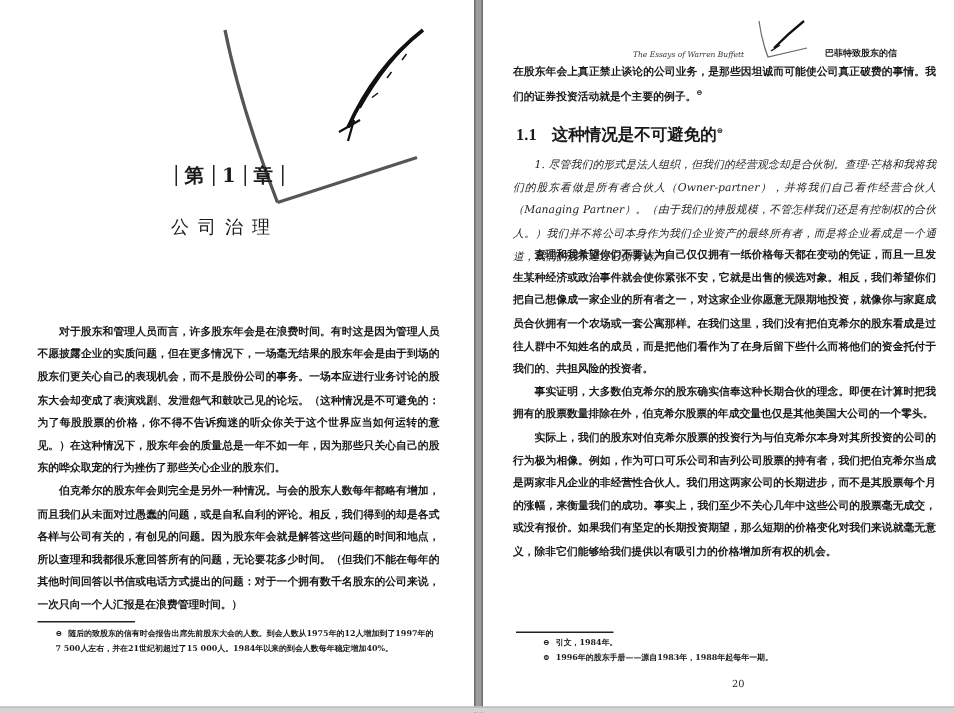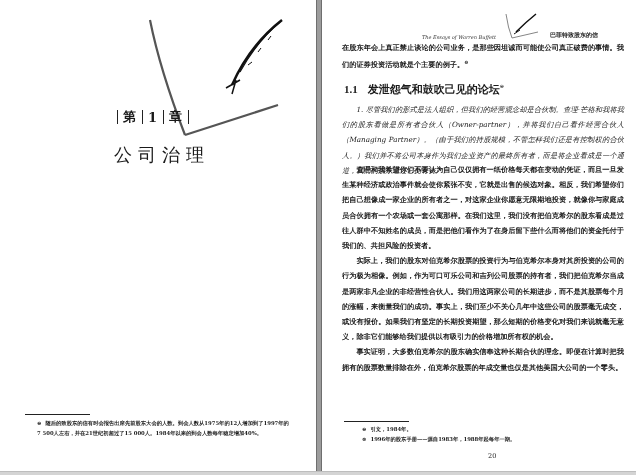--- a/index.html
+++ b/index.html
@@ -9,21 +9,21 @@
   .page-left { left:0; width:316px; }
   .page-right { left:322px; width:314px; }
   .divider { position:absolute; left:316px; top:0; width:6px; height:475px; background:#9c9c9c;
              border-left:1px solid #6e6e6e; border-right:1px solid #6e6e6e; box-sizing:border-box; }
   .bottom-strip { position:absolute; left:0; top:471px; width:636px; height:4px; background:#d4d4d4; border-top:1px solid #bdbdbd; box-sizing:border-box; }
 
   
   .chapter-art { position:absolute; left:140px; top:10px; width:150px; height:130px; }
   .chapter-heading { position:absolute; left:112px; top:108px; font-size:13px; font-weight:bold; letter-spacing:1px; display:flex; align-items:center; }
   .chapter-heading .bar { display:inline-block; width:1px; height:14px; background:#222; margin:0 5px; }
-  .chapter-title { position:absolute; left:114px; top:143px; font-size:18px; letter-spacing:6px; font-family:"DejaVu Sans", sans-serif; font-weight:normal; }
+  .chapter-title { position:absolute; left:114px; top:143px; font-size:12px; letter-spacing:6px; font-family:"DejaVu Sans", sans-serif; font-weight:normal; }
 
   .body-text { position:absolute; font-size:7.2px; line-height:15.2px; text-align:justify; font-weight:bold; }
   .body-text p { margin:0; text-indent:2em; }
   .left-body { left:25px; top:213px; width:268px; }
   .footrule { position:absolute; height:1px; background:#222; width:65px; }
   .footnote { position:absolute; font-size:5.3px; line-height:10px; font-weight:bold; }
   .left-footnote { left:37px; top:418px; width:255px; }
   .fn-mark { display:inline-block; margin-right:4px; }
 
   
@@ -60,20 +60,22 @@
     <span class="bar"></span>
     <span>1</span>
     <span class="bar"></span>
     <span>章</span>
     <span class="bar"></span>
   </div>
 
   <div class="chapter-title">公司治理</div>
 
   <div class="body-text left-body">
+    <p>对于股东和管理人员而言，许多股东年会是在浪费时间。有时这是因为管理人员不愿披露企业的实质问题，但在更多情况下，一场毫无结果的股东年会是由于到场的股东们更关心自己的表现机会，而不是股份公司的事务。一场本应进行业务讨论的股东大会却变成了表演戏剧、发泄怨气和鼓吹己见的论坛。（这种情况是不可避免的：为了每股股票的价格，你不得不告诉痴迷的听众你关于这个世界应当如何运转的意见。）在这种情况下，股东年会的质量总是一年不如一年，因为那些只关心自己的股东的哗众取宠的行为挫伤了那些关心企业的股东们。</p>
+    <p>伯克希尔的股东年会则完全是另外一种情况。与会的股东人数每年都略有增加，而且我们从未面对过愚蠢的问题，或是自私自利的评论。相反，我们得到的却是各式各样与公司有关的，有创见的问题。因为股东年会就是解答这些问题的时间和地点，所以查理和我都很乐意回答所有的问题，无论要花多少时间。（但我们不能在每年的其他时间回答以书信或电话方式提出的问题：对于一个拥有数千名股东的公司来说，一次只向一个人汇报是在浪费管理时间。）</p>
   </div>
 
   <div class="footrule" style="left:25px; top:414px;"></div>
   <div class="footnote left-footnote">
     <span class="fn-mark">⊖</span><span>随后的致股东的信有时会报告出席先前股东大会的人数。到会人数从1975年的12人增加到了1997年的7 500人左右，并在21世纪初超过了15 000人。1984年以来的到会人数每年稳定增加40%。</span>
   </div>
 </div>
 
 <div class="divider"></div>
 
@@ -86,31 +88,31 @@
       <path d="M12 22 L 18 18" stroke="#111" stroke-width="1" fill="none"></path>
     </svg>
     <span class="cn">巴菲特致股东的信</span>
   </div>
 
   <div class="body-text right-body-top">
     <p style="text-indent:0"><span>在股东年会上真正禁止谈论的公司业务，是那些因坦诚而可能使公司真正破费的事情。我们的证券投资活动就是个主要的例子。</span><sup>⊖</sup></p>
   </div>
 
   <div class="section-heading">
-    <span class="num">1.1</span><span>发泄怨气和鼓吹己见的论坛</span><sup>⊜</sup>
+    <span class="num">1.1</span><span>这种情况是不可避免的</span><sup>⊜</sup>
   </div>
 
   <div class="body-text right-body-1">
     <p>1. 尽管我们的形式是法人组织，但我们的经营观念却是合伙制。查理·芒格和我将我们的股东看做是所有者合伙人（Owner-partner），并将我们自己看作经营合伙人（Managing Partner）。（由于我们的持股规模，不管怎样我们还是有控制权的合伙人。）我们并不将公司本身作为我们企业资产的最终所有者，而是将企业看成是一个通道，我们的股东通过它拥有资产。</p>
   </div>
 
   <div class="body-text right-body-2">
     <p>查理和我希望你们不要认为自己仅仅拥有一纸价格每天都在变动的凭证，而且一旦发生某种经济或政治事件就会使你紧张不安，它就是出售的候选对象。相反，我们希望你们把自己想像成一家企业的所有者之一，对这家企业你愿意无限期地投资，就像你与家庭成员合伙拥有一个农场或一套公寓那样。在我们这里，我们没有把伯克希尔的股东看成是过往人群中不知姓名的成员，而是把他们看作为了在身后留下些什么而将他们的资金托付于我们的、共担风险的投资者。</p>
+    <p>事实证明，大多数伯克希尔的股东确实信奉这种长期合伙的理念。即便在计算时把我拥有的股票数量排除在外，伯克希尔股票的年成交量也仅是其他美国大公司的一个零头。</p>
     <p>实际上，我们的股东对伯克希尔股票的投资行为与伯克希尔本身对其所投资的公司的行为极为相像。例如，作为可口可乐公司和吉列公司股票的持有者，我们把伯克希尔当成是两家非凡企业的非经营性合伙人。我们用这两家公司的长期进步，而不是其股票每个月的涨幅，来衡量我们的成功。事实上，我们至少不关心几年中这些公司的股票毫无成交，或没有报价。如果我们有坚定的长期投资期望，那么短期的价格变化对我们来说就毫无意义，除非它们能够给我们提供以有吸引力的价格增加所有权的机会。</p>
-    <p>事实证明，大多数伯克希尔的股东确实信奉这种长期合伙的理念。即便在计算时把我拥有的股票数量排除在外，伯克希尔股票的年成交量也仅是其他美国大公司的一个零头。</p>
   </div>
 
   <div class="footrule right-footrule"></div>
   <div class="footnote right-footnote">
     <div><span class="fn-mark">⊖</span><span>引文，1984年。</span></div>
     <div><span class="fn-mark">⊜</span><span>1996年的股东手册——源自1983年，1988年起每年一期。</span></div>
   </div>
 
   <div class="page-number">20</div>
 </div>

